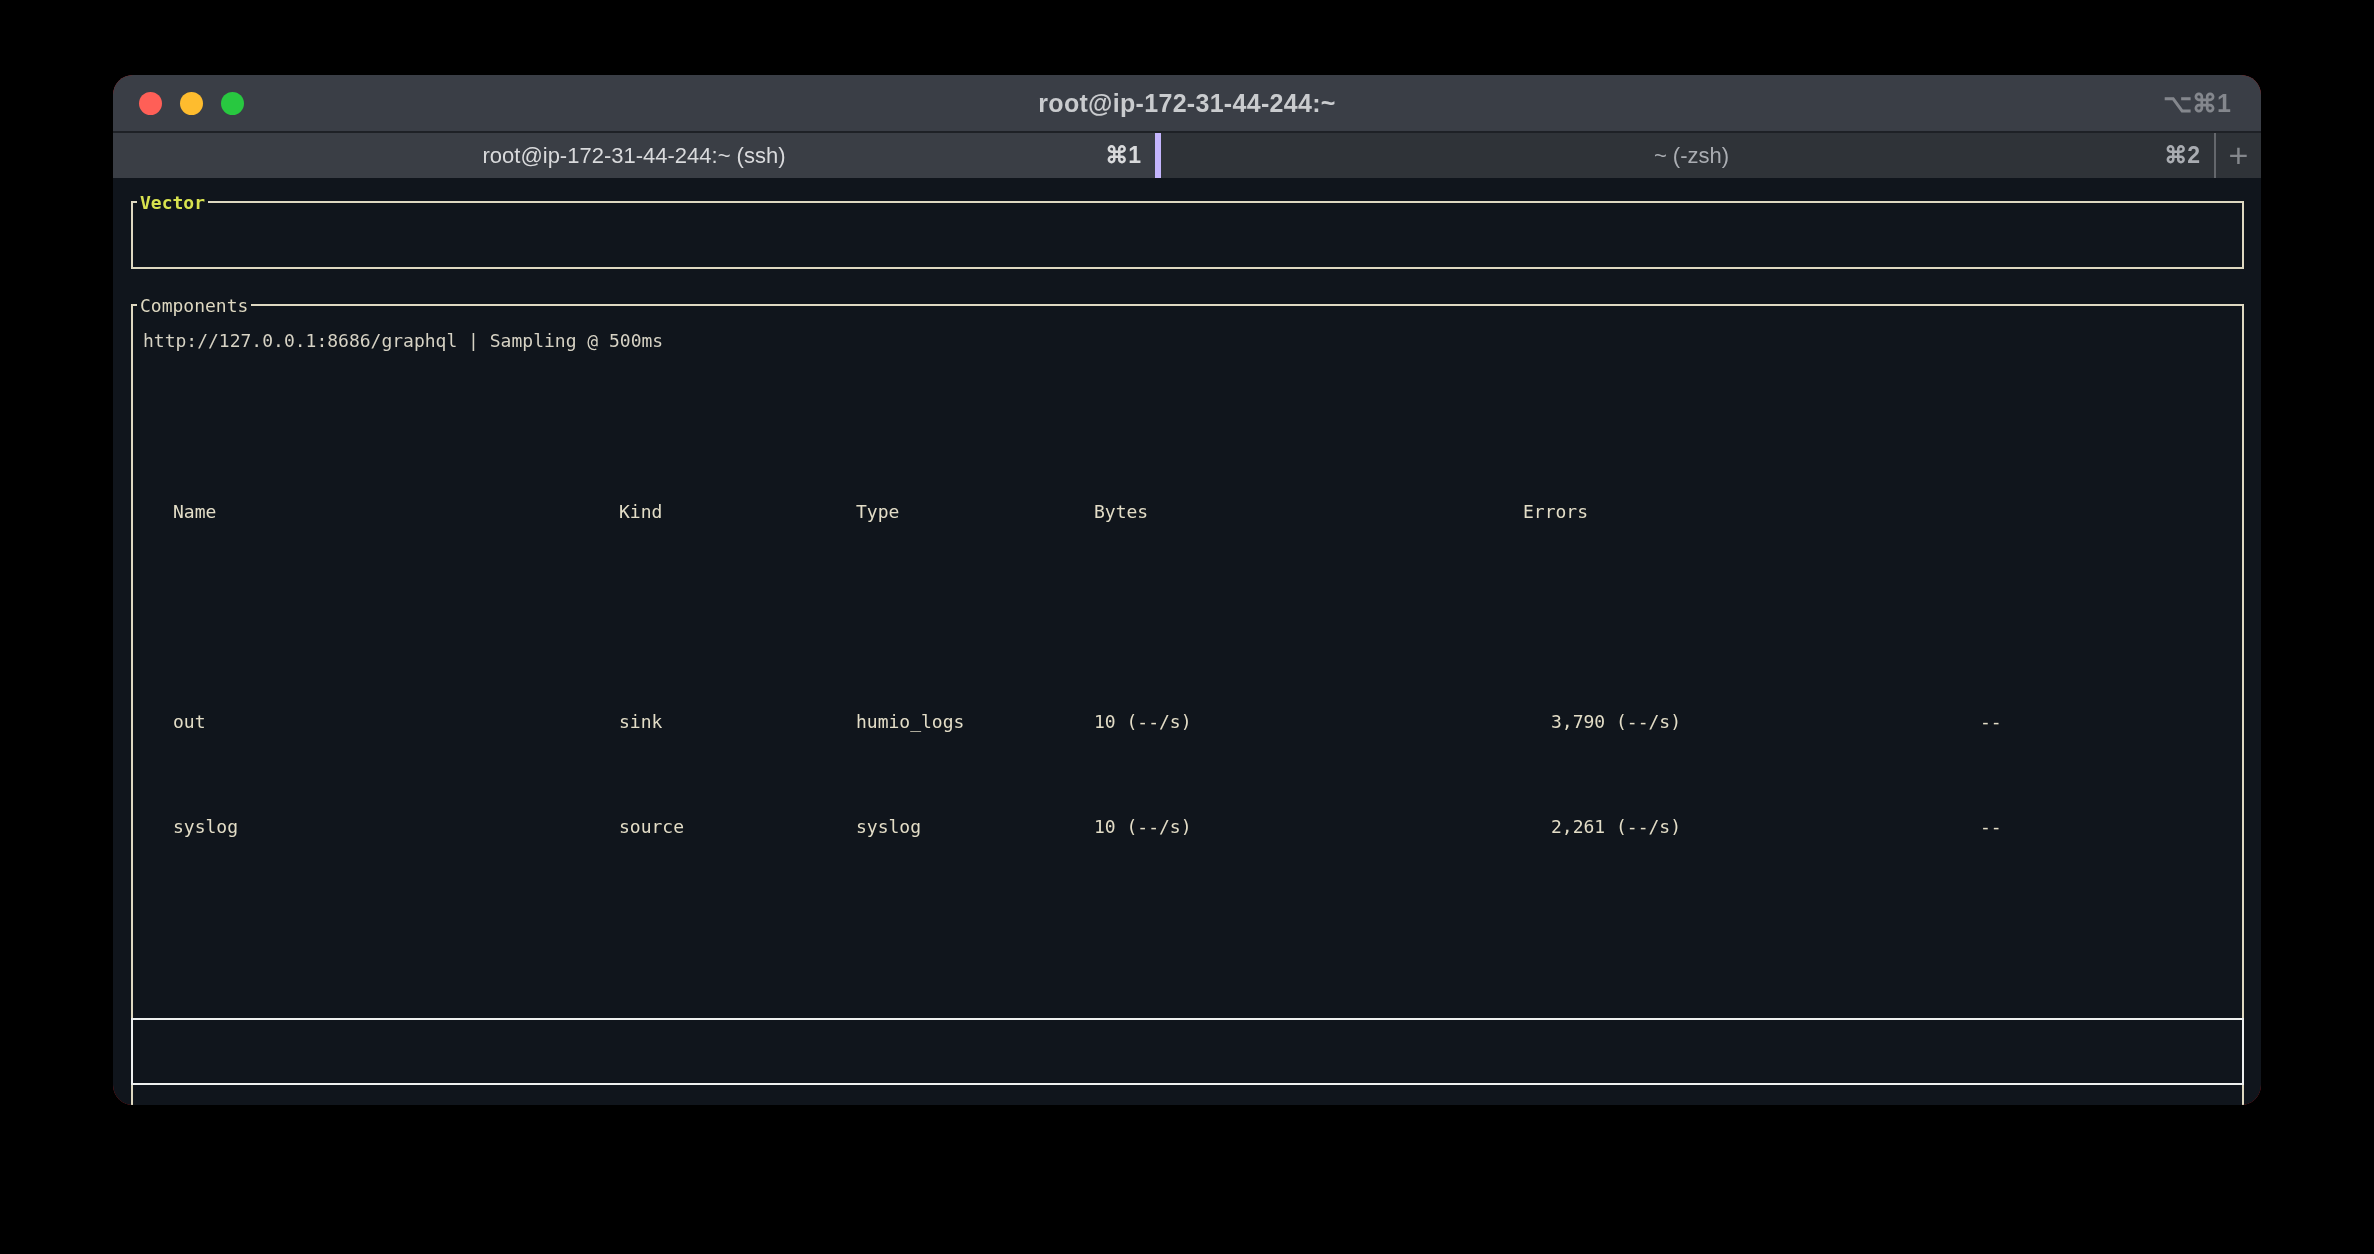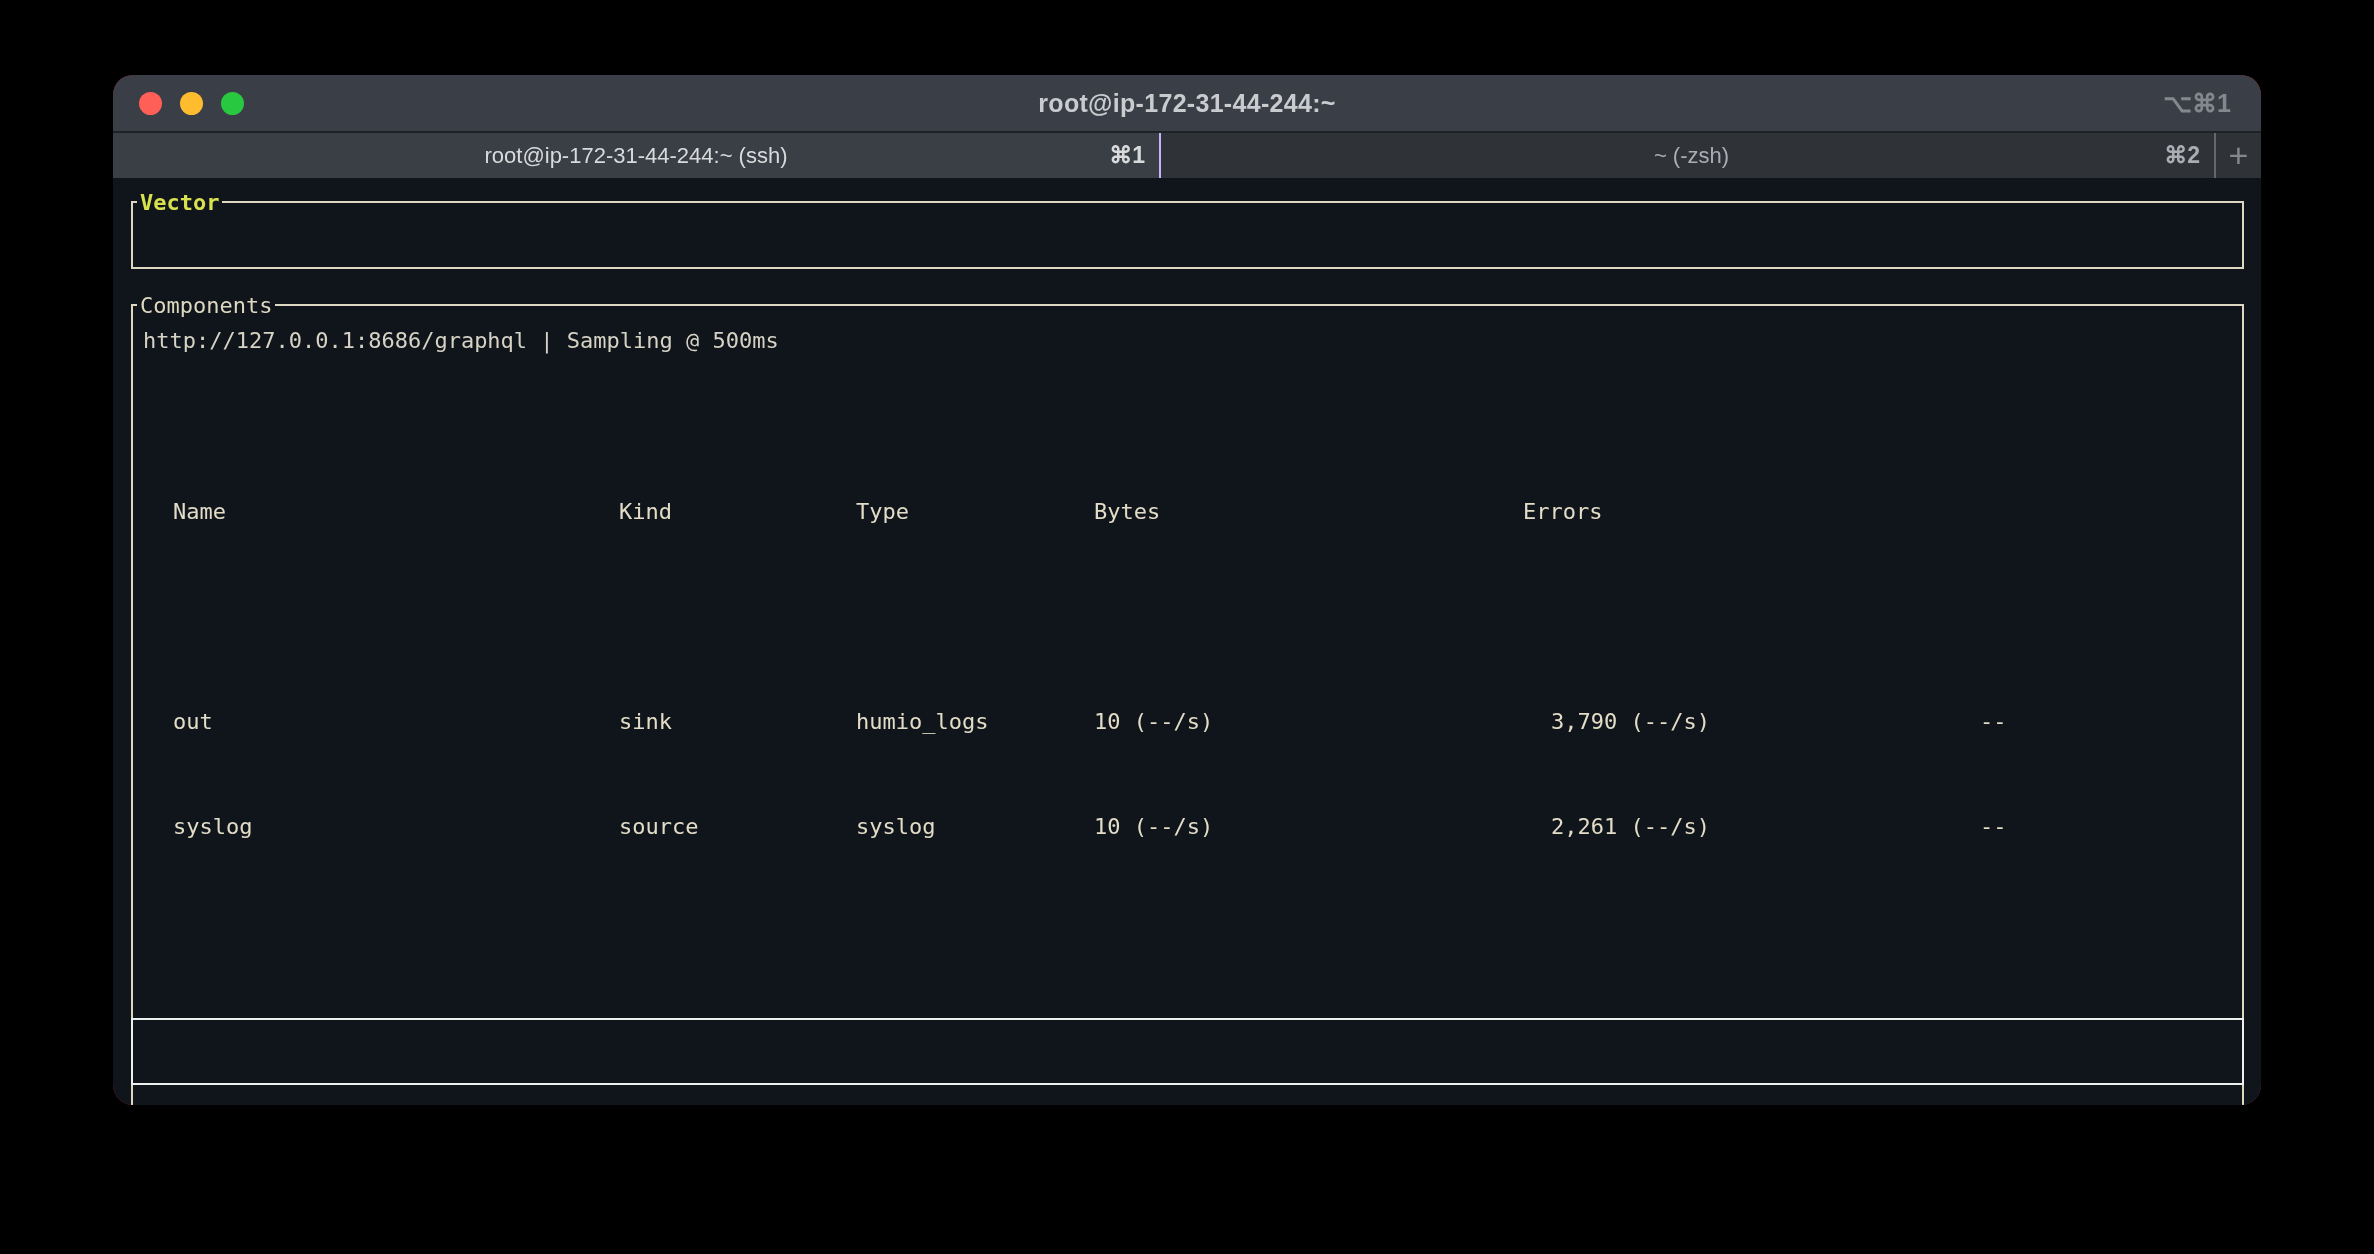--- a/index.html
+++ b/index.html
@@ -36,33 +36,33 @@
     display:flex; align-items:center;
     color:#84878d; font-size:25px; font-weight:bold;
   }
   
   .tabbar { display:flex; height:45px; background:#2f3338; }
   .tab {
     position:relative; height:100%;
     display:flex; align-items:center; justify-content:center;
     font-size:22px;
   }
-  .tab-1 { width:1048px; background:#3a3e45; border-right:2px solid #c4b5fd; color:#d9dadc; }
+  .tab-1 { width:1048px; background:#3a3e45; border-right:6px solid #c4b5fd; color:#d9dadc; }
   .tab-2 { width:1053px; background:#2f3338; color:#aaadb2;padding-left:8px; }
   .tab .tab-shortcut { position:absolute; right:14px; font-weight:bold; font-size:23px; }
   .plus-section {
     flex:1; display:flex; align-items:center; justify-content:center;
     border-left:2px solid #64676c; color:#84878c;
     font-size:34px; font-weight:300;
   }
   
   .terminal {
     position:relative; height:927px; background:#10151c;
     font-family:"DejaVu Sans Mono", monospace;
-    font-size:22px; line-height:35px; white-space:pre;
+    font-size:18px; line-height:35px; white-space:pre;
   }
   .tui-box { position:absolute; width:2113px; border:2px solid #ded8c1; }
   .box-vector     { left:18px; top:23px;  height:68px; }
   .box-components { left:18px; top:126px; height:845px; }
   .box-status     { left:18px; top:840px; height:67px; border-color:#eef0ef; }
   .tui-title {
     position:absolute; top:-17px; left:4px;
     background:#10151c; padding:0 3px; line-height:33px;
     color:#ded8c1;
   }

